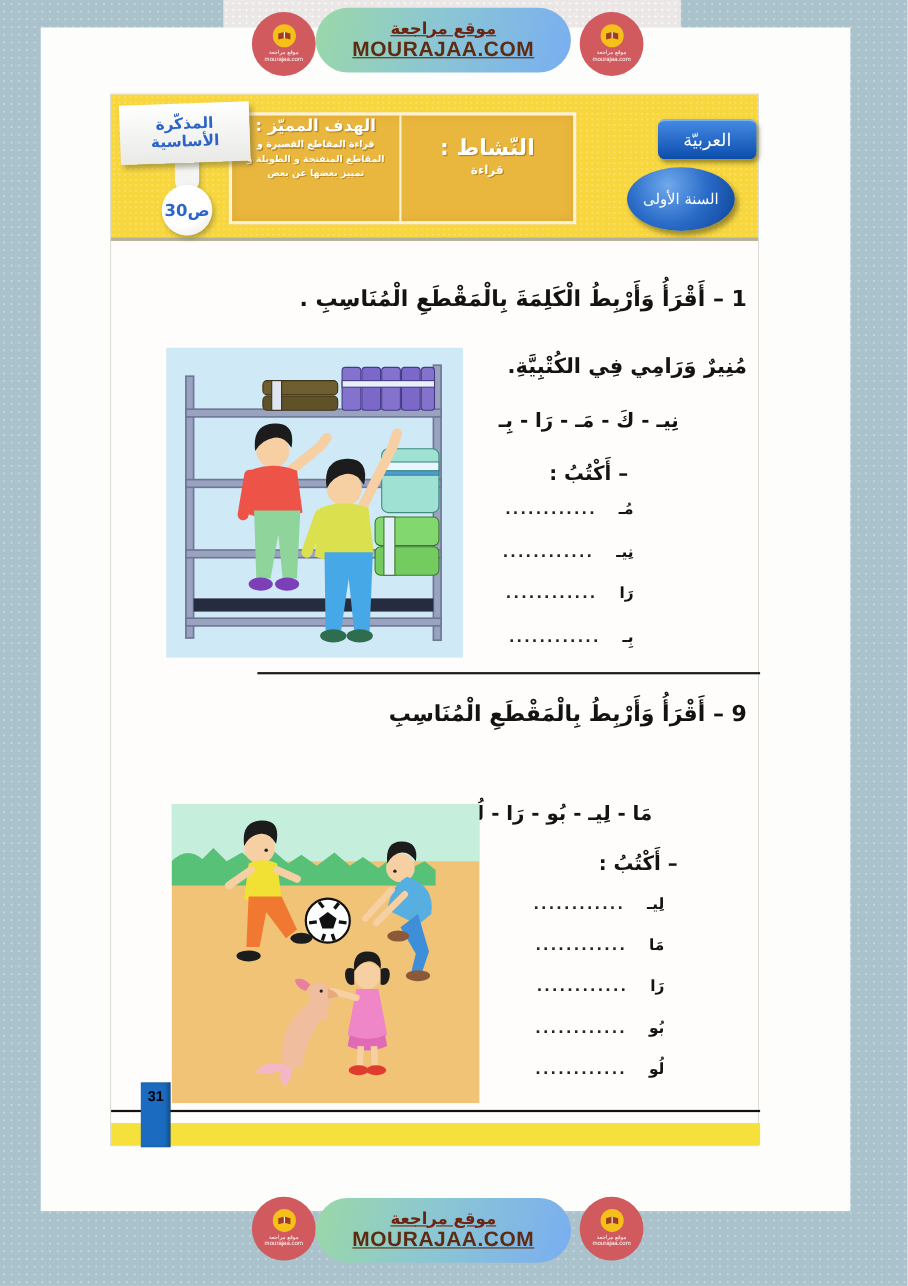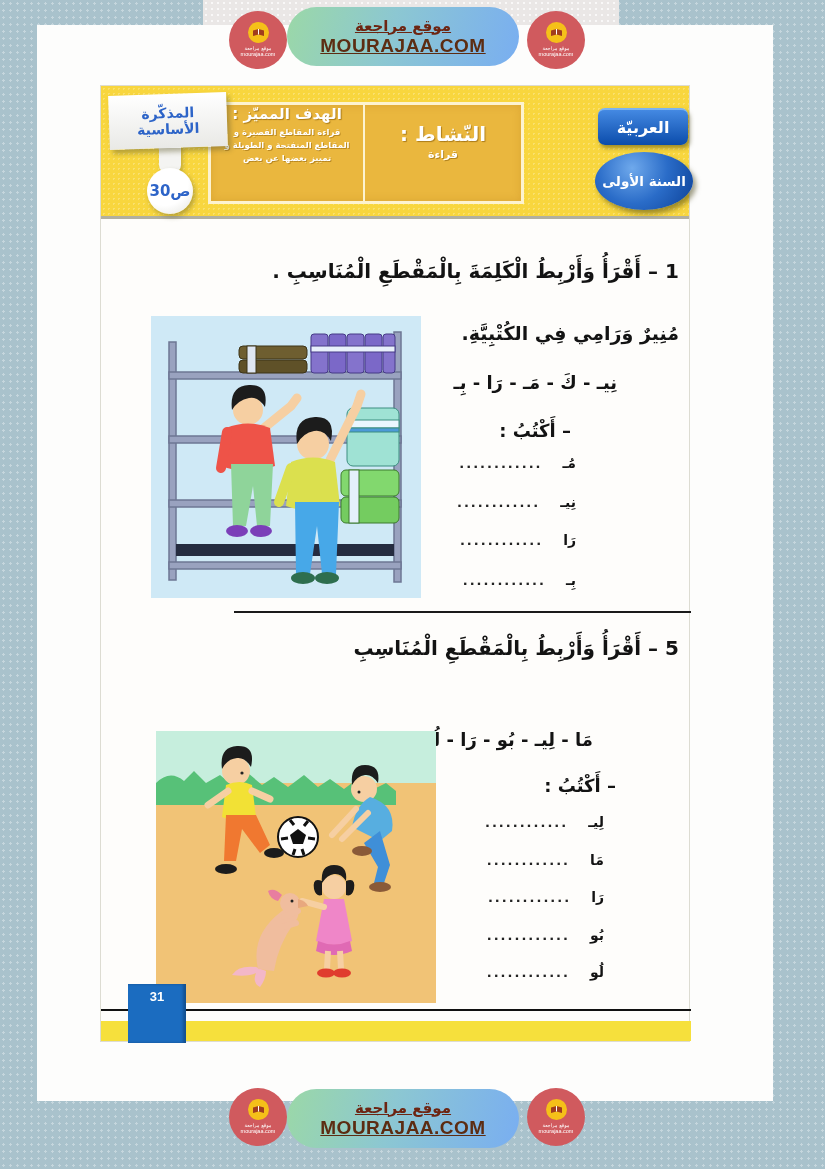--- a/index.html
+++ b/index.html
@@ -44,39 +44,39 @@
   .obj-cell{box-sizing:border-box;text-align:center;color:#fff;}
   .cell-activity{flex:1;border-left:2px solid #fdf3d0;}
   .cell-activity .big{font-size:20px;font-weight:bold;margin-top:17px;text-shadow:1px 1px 1px rgba(130,85,0,.6);}
   .cell-activity .small{font-size:11px;font-weight:bold;margin-top:2px;text-shadow:1px 1px 0 rgba(130,85,0,.5);}
   .cell-objective{width:152px;padding:0 4px 0 4px;}
   .cell-objective .big{font-size:15px;font-weight:bold;text-shadow:1px 1px 1px rgba(130,85,0,.6);}
   .cell-objective .small{font-size:8.5px;font-weight:bold;line-height:1.55;margin-top:3px;text-shadow:1px 1px 0 rgba(130,85,0,.45);}
   .subject-pill{position:absolute;left:497px;top:22px;width:90px;height:37px;border-radius:7px;
     background:linear-gradient(180deg,#4489e2,#0b4cab);border-top:2px solid #7db4f0;box-sizing:border-box;
     box-shadow:2px 3px 4px rgba(70,65,20,.5);display:flex;align-items:center;justify-content:center;
-    color:#fff;font-size:16px;font-weight:bold;}
-  .grade-oval{position:absolute;left:494px;top:66px;width:98px;height:58px;border-radius:50%;
+    color:#fff;font-size:16px;font-weight:normal;}
+  .grade-oval{position:absolute;left:469px;top:66px;width:98px;height:58px;border-radius:50%;
     background:radial-gradient(circle at 38% 28%,#6fa9ec 0%,#2a6cc8 48%,#0c4096 100%);
     box-shadow:3px 4px 5px rgba(70,65,20,.5);display:flex;align-items:center;justify-content:center;
-    color:#fff;font-size:13.5px;font-weight:bold;}
+    color:#fff;font-size:13.5px;font-weight:normal;}
   
   .ar{position:absolute;direction:rtl;font-weight:bold;color:#131313;white-space:nowrap;}
   .ex-title{font-size:20px;}
   .ex-sentence{font-size:19px;}
   .syllables{font-size:18px;}
   .write-label{font-size:18px;}
   .syl-row{position:absolute;direction:rtl;display:flex;align-items:center;gap:20px;}
   .syl-row .lab{font-size:14px;font-weight:bold;color:#131313;}
   .syl-row .dots{font-size:13px;font-weight:bold;color:#222;letter-spacing:2px;direction:ltr;}
   .divider{position:absolute;border-top:2.5px solid #1a1a1a;}
   .bottom-line{position:absolute;left:0;top:923px;width:590px;border-top:2.5px solid #111;}
   .bottom-band{position:absolute;left:0;top:935px;width:590px;height:20px;background:#f6e03c;}
-  .page-num{position:absolute;left:27px;top:898px;width:58px;height:59px;background:#1b6cc0;
-    box-shadow:inset -3px 0 3px rgba(0,0,0,.25);color:#ffffff;font-family:"Liberation Sans",sans-serif;
+  .page-num{position:absolute;left:27px;top:898px;width:27px;height:59px;background:#1b6cc0;
+    box-shadow:inset -3px 0 3px rgba(0,0,0,.25);color:#000000;font-family:"Liberation Sans",sans-serif;
     font-size:13px;font-weight:bold;text-align:center;padding-top:5px;box-sizing:border-box;z-index:3;}
   .illus{position:absolute;}
 </style>
 </head>
 <body>
 
 <div class="banner-bg"></div>
 <div class="paper"></div>
 
 <div class="badge" style="left:229px;top:11px;">
@@ -208,21 +208,21 @@
       <path d="M140,146 q22,-9 44,0 l5,44 q-27,10 -54,0 z" fill="#dbe04e"></path>
       <path d="M140,152 L128,186" stroke="#dbe04e" stroke-width="10" stroke-linecap="round"></path>
       <path d="M144,186 h44 l-3,72 h-14 l-5,-48 -7,48 h-14 z" fill="#47a8e8"></path>
       <ellipse cx="152" cy="262" rx="12" ry="6" fill="#2e6e4e"></ellipse>
       <ellipse cx="176" cy="262" rx="12" ry="6" fill="#2e6e4e"></ellipse>
     </g>
   </svg>
 
   <div class="divider" style="top:525px;left:133px;width:457px;"></div>
 
-  <div class="ar ex-title" style="top:550px;right:10px;">5 – أَقْرَأُ وَأَرْبِطُ بِالْمَقْطَعِ الْمُنَاسِبِ</div>
+  <div class="ar ex-title" style="top:550px;right:10px;">9 – أَقْرَأُ وَأَرْبِطُ بِالْمَقْطَعِ الْمُنَاسِبِ</div>
   <div class="ar syllables" style="top:643px;right:96px;">مَا - لِيـ - بُو - رَا - لُو</div>
   <div class="ar write-label" style="top:689px;right:73px;">– أَكْتُبُ :</div>
 
   <div class="syl-row" style="top:728px;right:85px;">
     <span class="lab">لِيـ</span>
     <span class="dots">............</span>
   </div>
   <div class="syl-row" style="top:766px;right:85px;">
     <span class="lab">مَا</span>
     <span class="dots">............</span>

